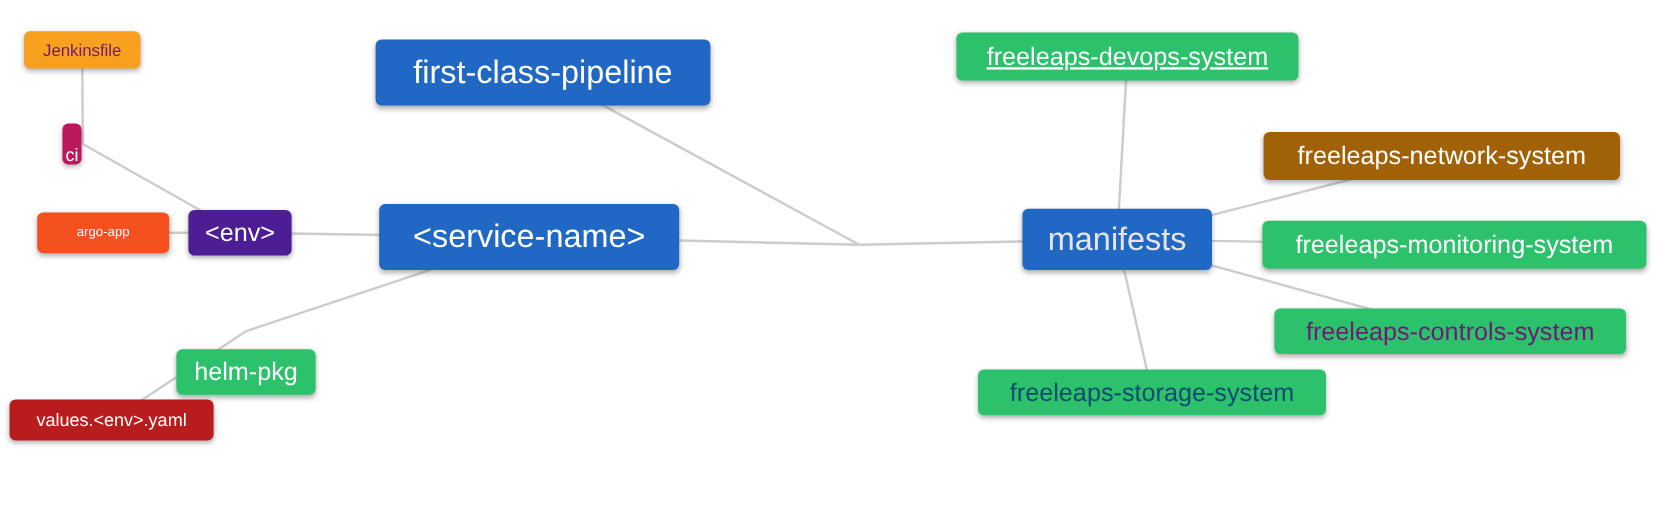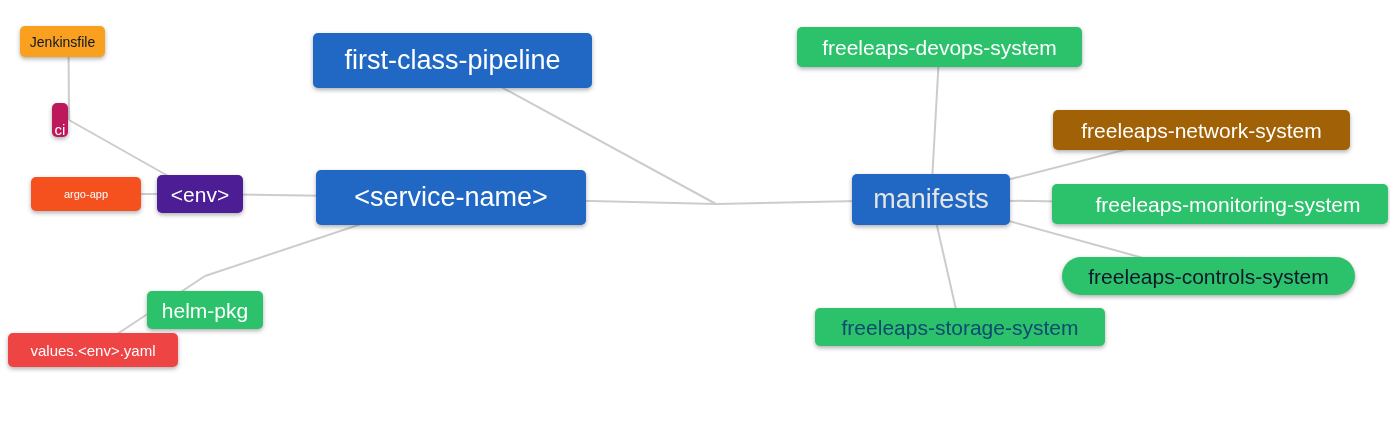--- a/index.html
+++ b/index.html
@@ -55,52 +55,52 @@
       <line x1="931" y1="199.5" x2="939.5" y2="47" stroke="#cccccc" stroke-width="2"></line>
       <line x1="931" y1="199.5" x2="1201.5" y2="130" stroke="#cccccc" stroke-width="2"></line>
       <line x1="931" y1="199.5" x2="1212" y2="204" stroke="#cccccc" stroke-width="2"></line>
       <line x1="931" y1="199.5" x2="1208.5" y2="276" stroke="#cccccc" stroke-width="2"></line>
       <line x1="931" y1="199.5" x2="960" y2="327" stroke="#cccccc" stroke-width="2"></line>
     </svg>
 
     <div class="node" style="left: 313px; top: 33px; width: 279px; height: 55px; background: rgb(32, 104, 195); color: rgb(255, 255, 255); font-size: 27px; justify-content: center;">
       <span>first-class-pipeline</span>
     </div>
-    <div class="node" style="left: 316px; top: 170px; width: 270px; height: 55px; background: rgb(32, 104, 195); color: rgb(255, 255, 255); font-size: 27px;">
+    <div class="node" style="left: 316px; top: 170px; width: 250px; height: 55px; background: rgb(32, 104, 195); color: rgb(255, 255, 255); font-size: 27px;">
       <span>&lt;service-name&gt;</span>
     </div>
     <div class="node" style="left: 852px; top: 174px; width: 158px; height: 51px; background: rgb(32, 104, 195); color: #e5e5e5; font-size: 27px;">
       <span>manifests</span>
     </div>
     <div class="node" style="left: 157px; top: 175px; width: 86px; height: 38px; background: #4c1d95; color: rgb(255, 255, 255); font-size: 21px;">
       <span>&lt;env&gt;</span>
     </div>
     <div class="node" style="left: 147px; top: 257px; width: 116px; height: 38px; background: rgb(43, 194, 107); color: rgb(255, 255, 255); font-size: 21px; margin-top: 34px;">
       <span>helm-pkg</span>
     </div>
-    <div class="node" style="left: 797px; top: 27px; width: 285px; height: 40px; background: rgb(43, 194, 107); color: rgb(255, 255, 255); font-size: 21px;">
+    <div class="node" style="left: 797px; top: 27px; width: 285px; height: 40px; background: rgb(43, 194, 107); color: rgb(255, 255, 255); font-size: 21px; text-decoration: underline;">
       <span>freeleaps-devops-system</span>
     </div>
     <div class="node" style="left: 1053px; top: 110px; width: 297px; height: 40px; background: #a16207; color: rgb(255, 255, 255); font-size: 21px;">
       <span>freeleaps-network-system</span>
     </div>
-    <div class="node" style="left: 1052px; top: 184px; width: 320px; height: 40px; background: rgb(43, 194, 107); color: rgb(255, 255, 255); font-size: 21px; padding-left: 16px;">
+    <div class="node" style="left: 1052px; top: 184px; width: 320px; height: 40px; background: rgb(43, 194, 107); color: rgb(255, 255, 255); font-size: 21px;">
       <span>freeleaps-monitoring-system</span>
     </div>
-    <div class="node" style="left: 1062px; top: 257px; width: 293px; height: 38px; background: rgb(43, 194, 107); color: #0f172a; font-size: 21px; border-radius: 19px;">
+    <div class="node" style="left: 1062px; top: 257px; width: 293px; height: 38px; background: rgb(43, 194, 107); color: #701a75; font-size: 21px;">
       <span>freeleaps-controls-system</span>
     </div>
     <div class="node" style="left: 815px; top: 308px; width: 290px; height: 38px; background: rgb(43, 194, 107); color: #0c4a6e; font-size: 21px;">
       <span>freeleaps-storage-system</span>
     </div>
     <div class="node" style="left: 52px; top: 103px; width: 16px; height: 34px; background: #be185d; color: rgb(255, 255, 255); font-size: 15px; align-items: flex-end;">
       <span>ci</span>
     </div>
     <div class="node" style="left: 31px; top: 177px; width: 110px; height: 34px; background: rgb(244, 81, 30); color: rgb(255, 255, 255); font-size: 11px;">
       <span>argo-app</span>
     </div>
-    <div class="node" style="left: 8px; top: 333px; width: 170px; height: 34px; background: #ef4444; color: rgb(255, 255, 255); font-size: 15px;">
+    <div class="node" style="left: 8px; top: 333px; width: 170px; height: 34px; background: #b91c1c; color: rgb(255, 255, 255); font-size: 15px;">
       <span>values.&lt;env&gt;.yaml</span>
     </div>
-    <div class="node" style="left: 20px; top: 26px; width: 85px; height: 31px; background: rgb(249, 161, 30); color: #0f172a; font-size: 14px;">
+    <div class="node" style="left: 20px; top: 26px; width: 97px; height: 31px; background: rgb(249, 161, 30); color: #701a75; font-size: 14px;">
       <span>Jenkinsfile</span>
     </div>
   </div>
 
 </body></html>

